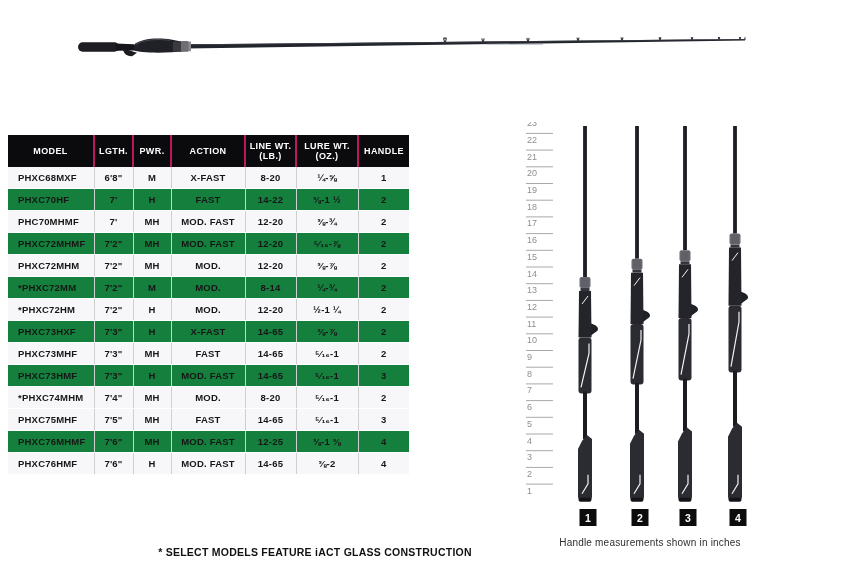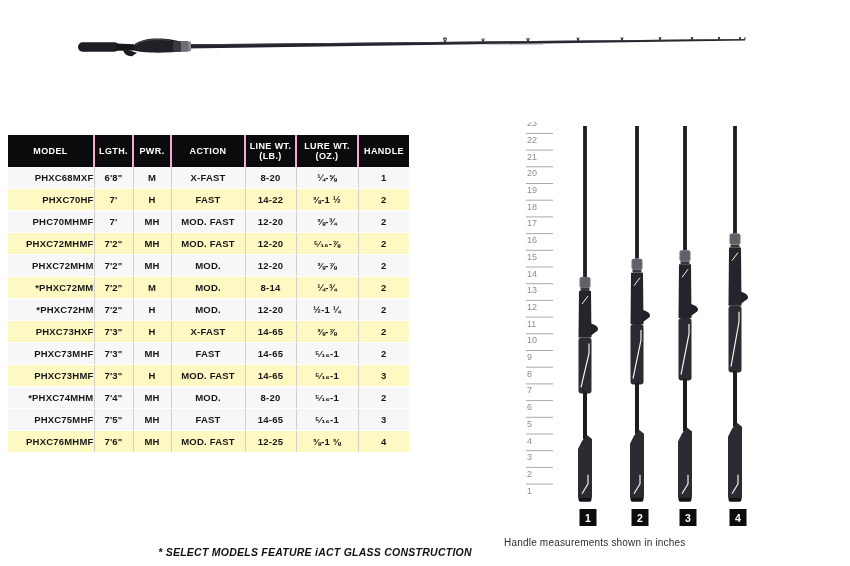--- a/index.html
+++ b/index.html
@@ -14,45 +14,45 @@
   
   #spec-table{
     position:absolute;left:8px;top:135px;
     border-collapse:collapse;table-layout:fixed;
   }
   #spec-table th{
     background:#0b0b0d;color:#ffffff;
     font-size:9px;font-weight:bold;letter-spacing:.4px;
     height:32px;text-align:center;vertical-align:middle;
     white-space:pre-line;padding:0 1px;
-    border-right:2px solid #f9a8d4;
+    border-right:2px solid #be185d;
   }
   #spec-table th:last-child{border-right:none;margin-left:32px;}
   #spec-table td{
     font-size:9.5px;font-weight:bold;color:#161616;
     height:21px;text-align:center;vertical-align:middle;
     padding:0;border-right:1px solid #cfcfcf;border-bottom:1px solid #ffffff;
     letter-spacing:.2px;
   }
   #spec-table td:last-child{border-right:none;}
-  #spec-table td.model{text-align:right;padding-left:10px;}
+  #spec-table td.model{text-align:left;padding-left:10px;}
   #spec-table tr.odd  td{background:#f7f7f9;}
-  #spec-table tr.even td{background:#fef9c3;}
+  #spec-table tr.even td{background:#15803d;}
 
   #footnote{
     position:absolute;left:0;top:546px;width:630px;
     text-align:center;font-size:10.5px;font-weight:bold;
-    color:#111;letter-spacing:.25px;font-style:italic;
+    color:#111;letter-spacing:.25px;
   }
 
   
   #diagram-svg{position:absolute;left:515px;top:122px;width:335px;height:444px;}
   #handle-caption{
-    position:absolute;left:504px;top:537px;width:332px;
-    font-size:10px;color:#2e2e2e;letter-spacing:.2px;
+    position:absolute;left:484px;top:537px;width:332px;
+    text-align:center;font-size:10px;color:#2e2e2e;letter-spacing:.2px;
   }
 </style>
 </head>
 <body>
 
 <svg id="rod-svg" viewBox="0 0 850 90">
   <g>
     <polygon points="186,44.3 745,39.1 745,40.4 186,48.6" fill="#23252c"></polygon>
     <polygon points="186,44.3 745,39.1 745,39.5 186,45.3" fill="#3c3e46"></polygon>
     <rect x="487" y="43.6" width="56" height="1" fill="#8f97a3" opacity="0.8"></rect>
@@ -213,20 +213,29 @@
         <td>⁵⁄₁₆-1</td>
         <td>3</td>
       </tr>
       <tr class="even">
         <td class="model">PHXC76MHMF</td>
         <td>7'6"</td>
         <td>MH</td>
         <td>MOD. FAST</td>
         <td>12-25</td>
         <td>⅜-1 ⅜</td>
+        <td>4</td>
+      </tr>
+      <tr class="odd">
+        <td class="model">PHXC76HMF</td>
+        <td>7'6"</td>
+        <td>H</td>
+        <td>MOD. FAST</td>
+        <td>14-65</td>
+        <td>⅜-2</td>
         <td>4</td>
       </tr>
     </tbody>
 </table>
 
 <div id="footnote">* SELECT MODELS FEATURE iACT GLASS CONSTRUCTION</div>
 
 <svg id="diagram-svg" viewBox="515 122 335 444">
     <g>
       <line x1="526" y1="484.1" x2="553" y2="484.1" stroke="#a9a9a9" stroke-width="1"></line>

